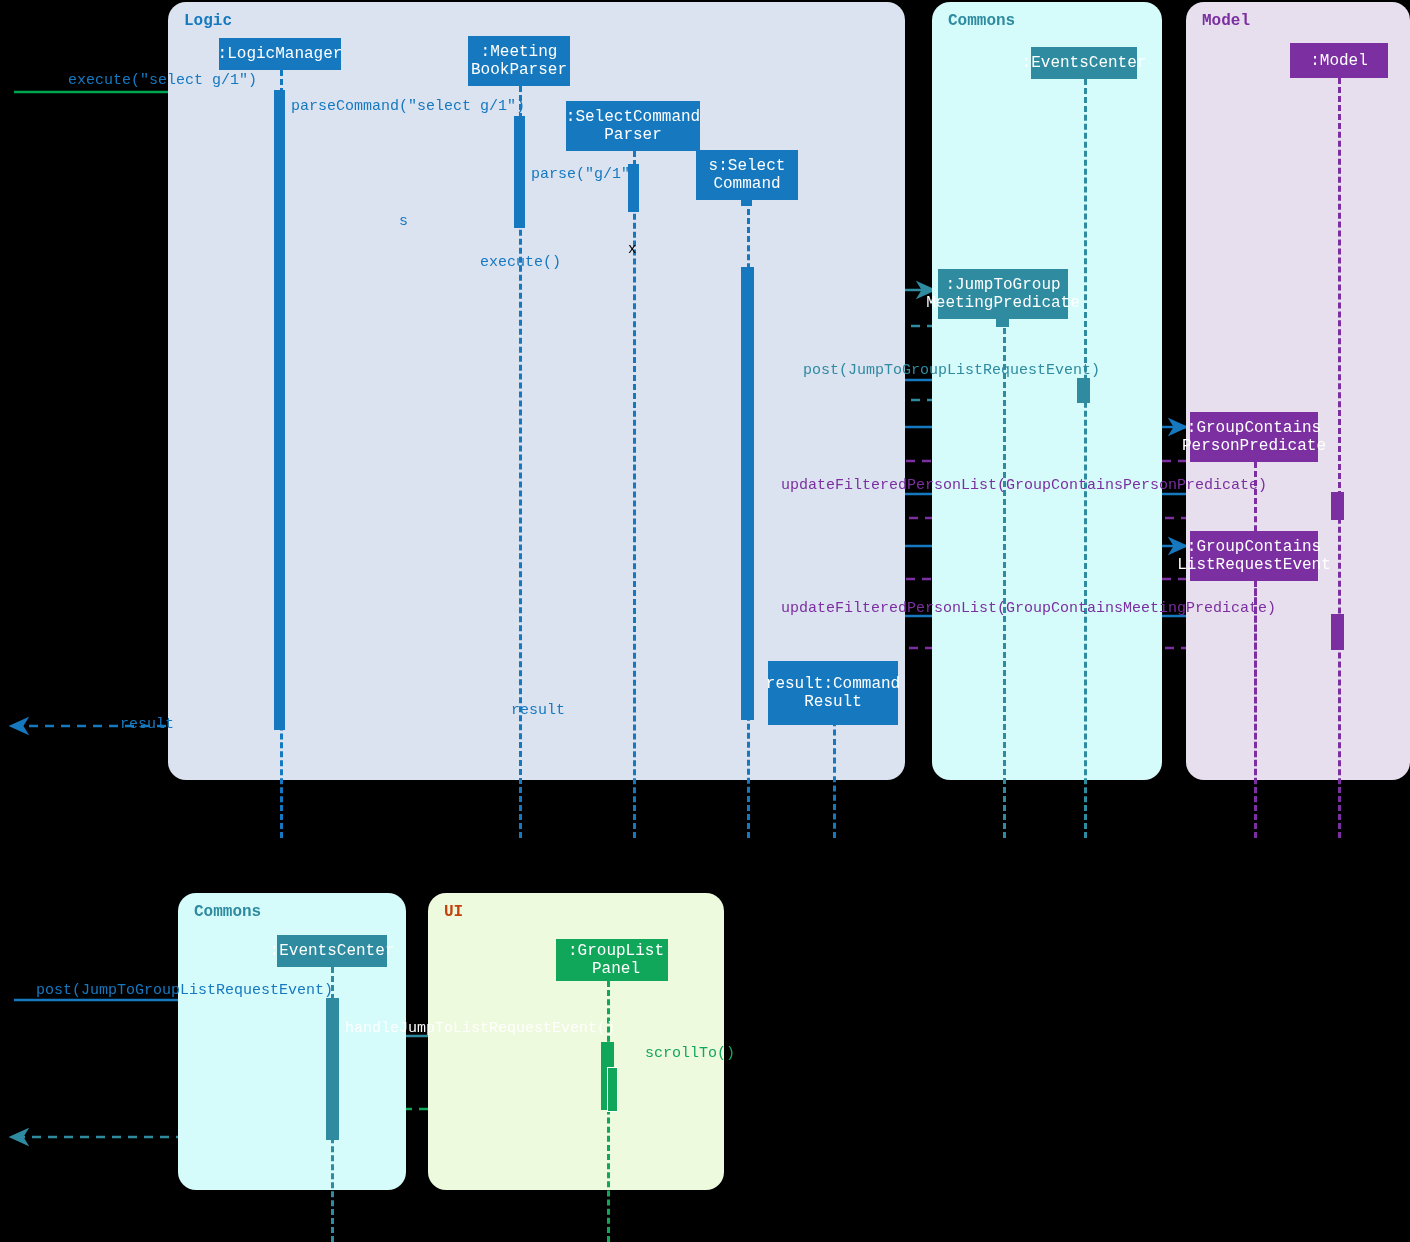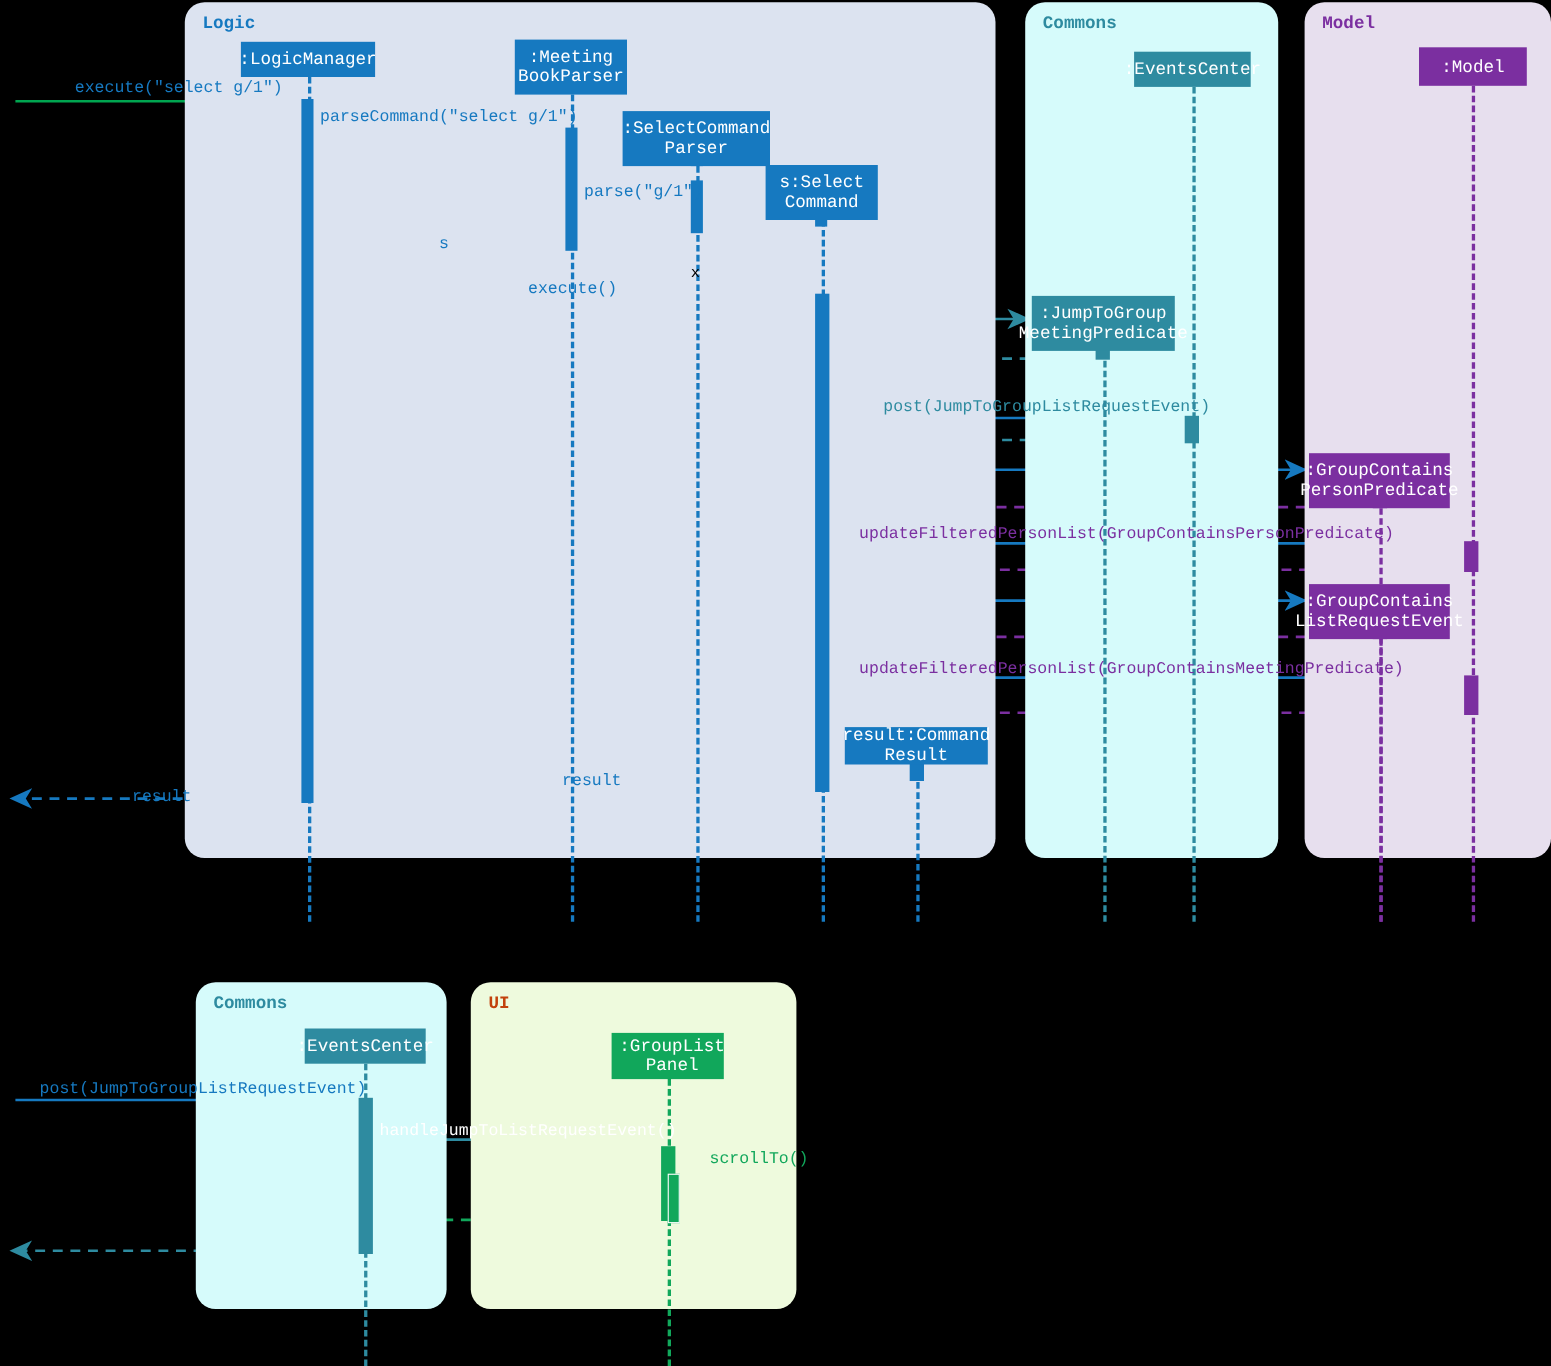--- a/index.html
+++ b/index.html
@@ -196,21 +196,21 @@
         <div>:GroupContains</div>
         <div>PersonPredicate</div>
       </div>
     </div>
     <div class="pbox" style="left: 1190px; top: 531px; width: 128px; height: 50px; background: rgb(123, 47, 160);">
       <div>
         <div>:GroupContains</div>
         <div>ListRequestEvent</div>
       </div>
     </div>
-    <div class="pbox" style="left: 768px; top: 661px; width: 130px; height: 34px; background: rgb(22, 121, 192);">
+    <div class="pbox" style="left: 768px; top: 661px; width: 130px; height: 64px; background: rgb(22, 121, 192);">
       <div>
         <div>result:Command</div>
         <div>Result</div>
       </div>
     </div>
     <div class="msg-label" style="left: 628px; top: 241px; color: rgb(0, 0, 0); font-size: 14px;">x</div>
     <div class="panel" style="left: 178px; top: 893px; width: 228px; height: 297px; background: rgb(214, 251, 251);"></div>
     <div class="panel-title" style="left: 194px; top: 903px; color: rgb(46, 139, 160);">Commons</div>
     <div class="panel" style="left: 428px; top: 893px; width: 296px; height: 297px; background: rgb(238, 250, 221);"></div>
     <div class="panel-title" style="left: 444px; top: 903px; color: #c2410c;">UI</div>
@@ -220,19 +220,19 @@
     <div class="actbar" style="left: 601px; top: 1042px; width: 13px; height: 68px; background: rgb(17, 167, 91);"></div>
     <div class="actbar" style="left: 607px; top: 1067px; width: 9px; height: 43px; background: rgb(17, 167, 91); border: 1px solid rgb(255, 255, 255);"></div>
     <div class="msg-label" style="left: 36px; top: 982px; color: rgb(22, 121, 192);">post(JumpToGroupListRequestEvent)</div>
     <div class="msg-label" style="left: 345px; top: 1020px; color: #ffffff;">handleJumpToListRequestEvent()</div>
     <div class="msg-label" style="left: 645px; top: 1045px; color: rgb(17, 167, 91);">scrollTo()</div>
     <div class="pbox" style="left: 277px; top: 935px; width: 110px; height: 32px; background: rgb(46, 139, 160);">
       <div>
         <div>:EventsCenter</div>
       </div>
     </div>
-    <div class="pbox" style="left: 556px; top: 939px; width: 102px; height: 42px; background: rgb(17, 167, 91); padding-left: 12px;">
+    <div class="pbox" style="left: 556px; top: 939px; width: 112px; height: 42px; background: rgb(17, 167, 91); padding-left: 12px;">
       <div>
         <div>:GroupList</div>
         <div>Panel</div>
       </div>
     </div>
   </div>
 
 </body></html>

